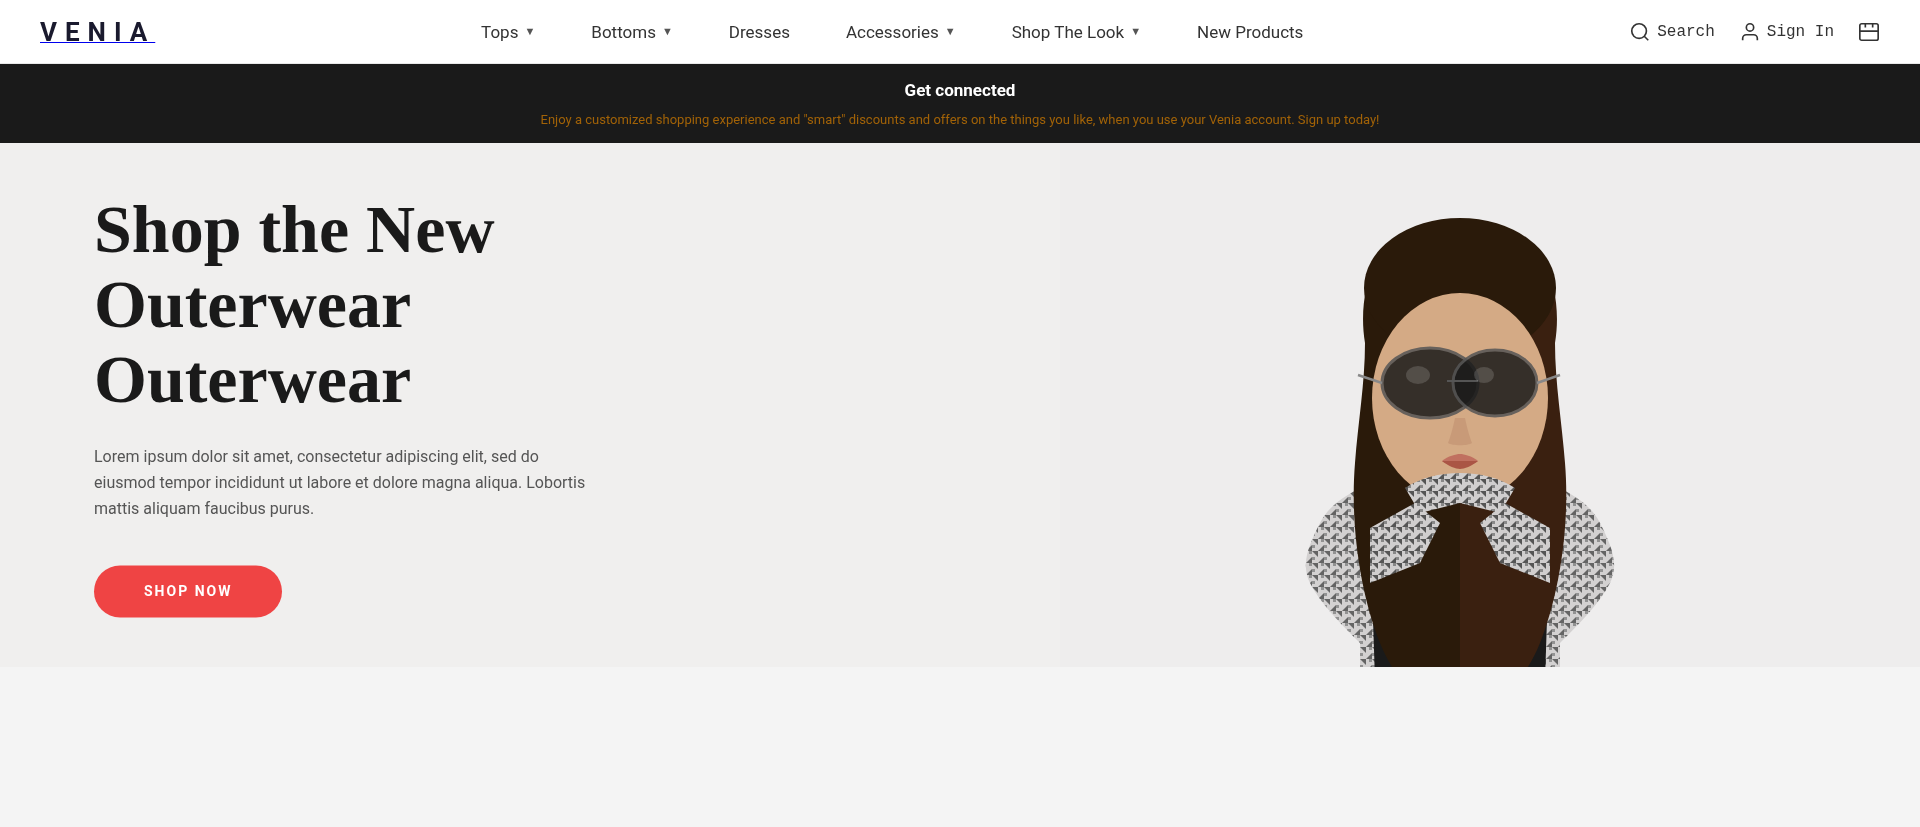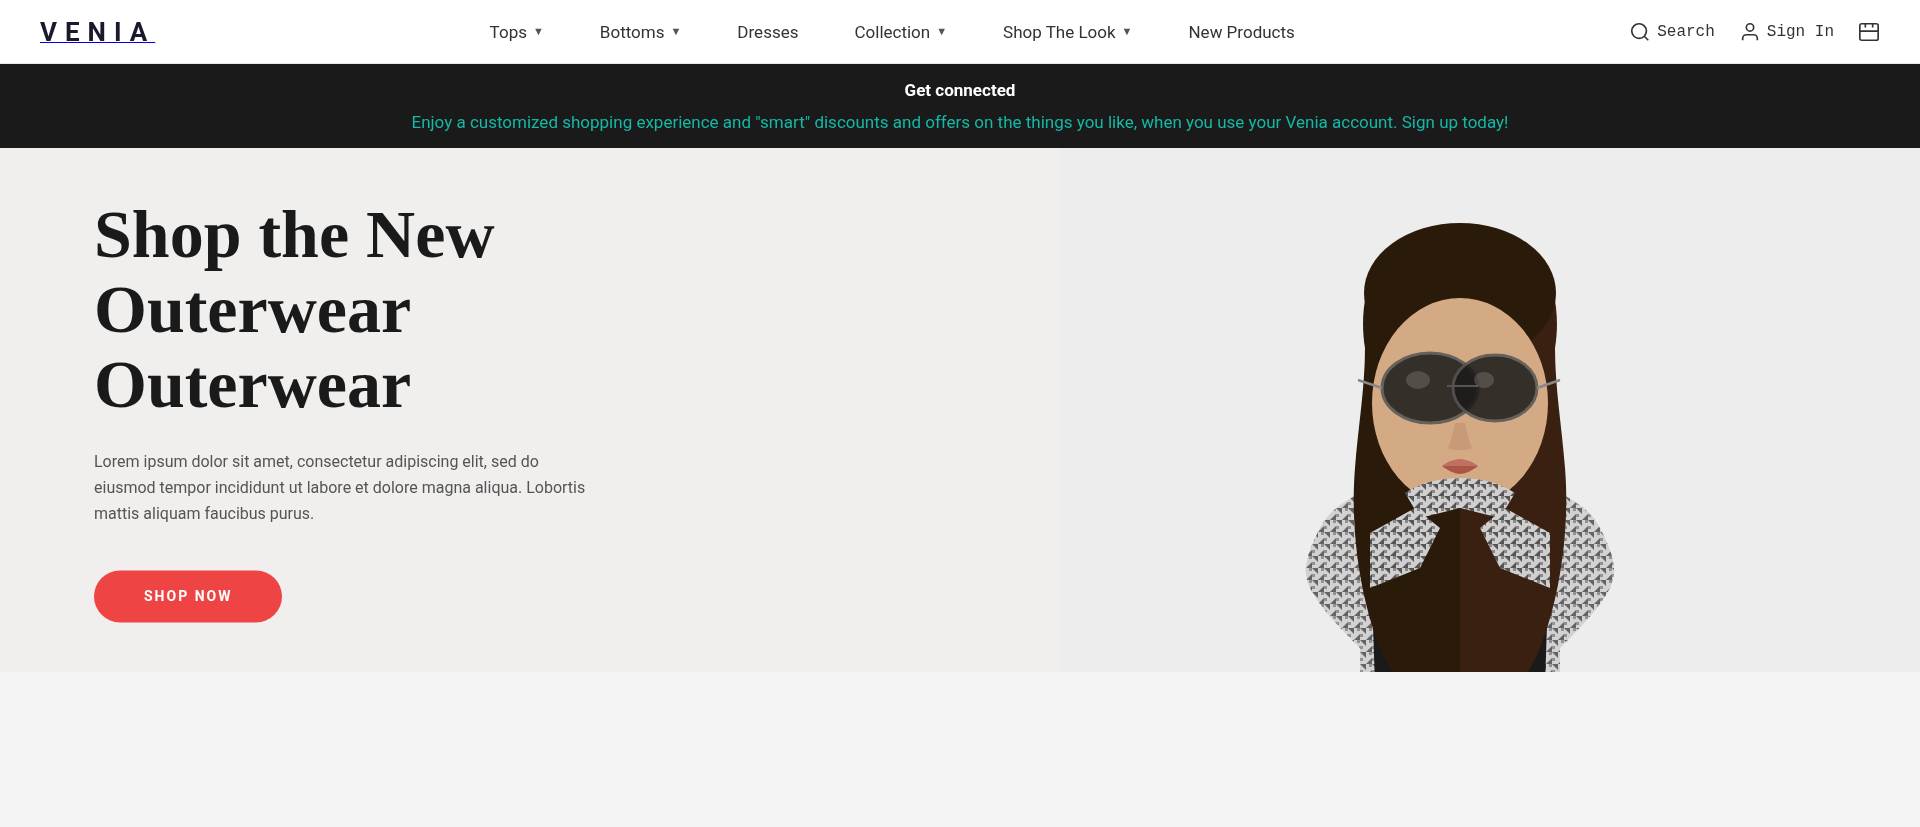--- a/index.html
+++ b/index.html
@@ -90,22 +90,22 @@
     }
 
     .banner-title {
       font-size: 17px;
       font-weight: 700;
       white-space: nowrap;
       color: #ffffff;
     }
 
     .banner-text {
-      font-size: 17px;
-      color: #14b8a6;
+      font-size: 13px;
+      color: #a16207;
       font-weight: 400;
     }
 
     
     .hero {
       background: #f0efee;
       position: relative;
       height: 524px;
       display: flex;
       align-items: center;
@@ -183,21 +183,21 @@
       <span class="chevron">▼</span>
     </a>
     <a href="#" class="nav-item">
       <span>Bottoms</span>
       <span class="chevron">▼</span>
     </a>
     <a href="#" class="nav-item">
       <span>Dresses</span>
     </a>
     <a href="#" class="nav-item">
-      <span>Collection</span>
+      <span>Accessories</span>
       <span class="chevron">▼</span>
     </a>
     <a href="#" class="nav-item">
       <span>Shop The Look</span>
       <span class="chevron">▼</span>
     </a>
     <a href="#" class="nav-item">
       <span>New Products</span>
     </a>
   </nav>

